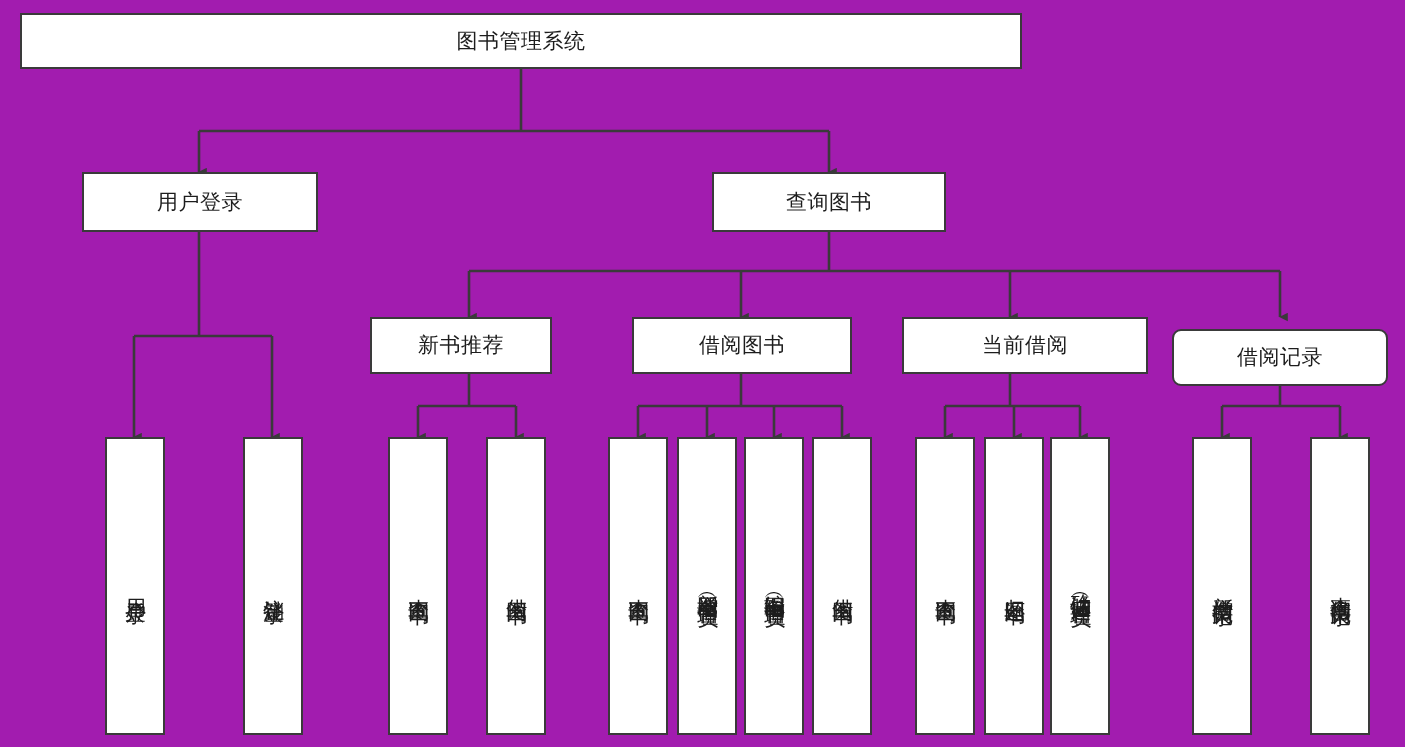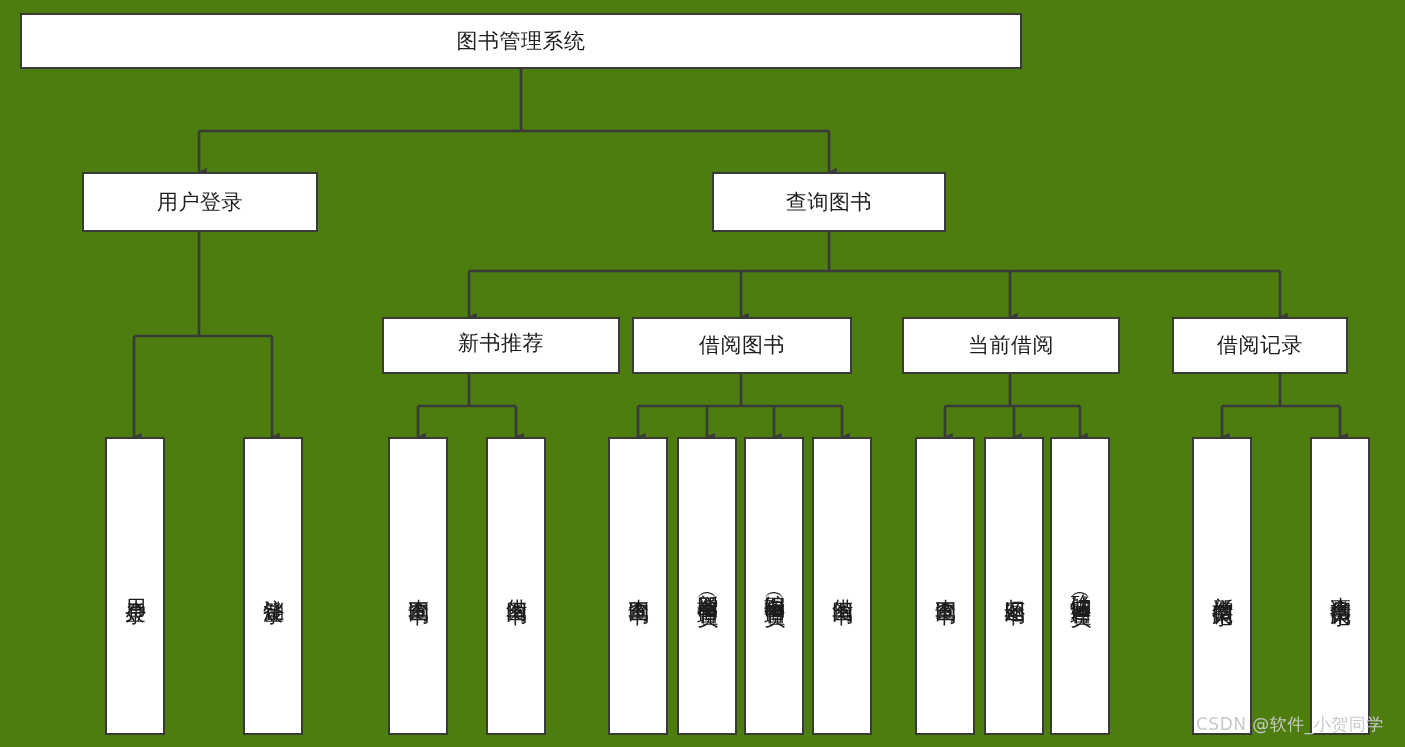--- a/index.html
+++ b/index.html
@@ -8,21 +8,21 @@
     padding: 0;
     background: #ffffff;
   }
   body {
     font-family: "DejaVu Sans", "Liberation Sans", sans-serif;
   }
   #diagram-root {
     position: relative;
     width: 1405px;
     height: 747px;
-    background: #4d7c0f;
+    background: #a21caf;
     overflow: hidden;
   }
   svg.diagram-canvas {
     position: absolute;
     left: 0;
     top: 0;
     width: 1405px;
     height: 747px;
     display: block;
   }
@@ -131,30 +131,30 @@
   <div id="node-layer">
       <div class="node-box" style="left: 20px; top: 13px; width: 1002px; height: 56px;">
         <span class="node-label-h">图书管理系统</span>
       </div>
       <div class="node-box" style="left: 82px; top: 172px; width: 236px; height: 60px;">
         <span class="node-label-h">用户登录</span>
       </div>
       <div class="node-box" style="left: 712px; top: 172px; width: 234px; height: 60px;">
         <span class="node-label-h">查询图书</span>
       </div>
-      <div class="node-box" style="left: 382px; top: 317px; width: 238px; height: 57px; font-family: Liberation Mono, monospace;">
+      <div class="node-box" style="left: 370px; top: 317px; width: 182px; height: 57px;">
         <span class="node-label-h">新书推荐</span>
       </div>
       <div class="node-box" style="left: 632px; top: 317px; width: 220px; height: 57px;">
         <span class="node-label-h">借阅图书</span>
       </div>
-      <div class="node-box" style="left: 902px; top: 317px; width: 218px; height: 57px;">
+      <div class="node-box" style="left: 902px; top: 317px; width: 246px; height: 57px;">
         <span class="node-label-h">当前借阅</span>
       </div>
-      <div class="node-box" style="left: 1172px; top: 317px; width: 176px; height: 57px;">
+      <div class="node-box" style="left: 1172px; top: 329px; width: 216px; height: 57px; border-radius: 9px;">
         <span class="node-label-h">借阅记录</span>
       </div>
       <div class="node-box leaf" style="left: 105px; top: 437px; width: 60px; height: 298px;">
         <span class="node-label-v">用户登录</span>
       </div>
       <div class="node-box leaf" style="left: 243px; top: 437px; width: 60px; height: 298px;">
         <span class="node-label-v">注销登录</span>
       </div>
       <div class="node-box leaf" style="left: 388px; top: 437px; width: 60px; height: 298px;">
         <span class="node-label-v">查询图书</span>
@@ -183,14 +183,13 @@
       <div class="node-box leaf" style="left: 1050px; top: 437px; width: 60px; height: 298px;">
         <span class="node-label-v">确认归还（管理员）</span>
       </div>
       <div class="node-box leaf" style="left: 1192px; top: 437px; width: 60px; height: 298px;">
         <span class="node-label-v">新增借阅记录</span>
       </div>
       <div class="node-box leaf" style="left: 1310px; top: 437px; width: 60px; height: 298px;">
         <span class="node-label-v">查询借阅记录</span>
       </div>
     </div>
-  <div class="watermark" style="left:1196px; top:713px;">CSDN @软件_小贺同学</div>
 </div>
 
 </body></html>

